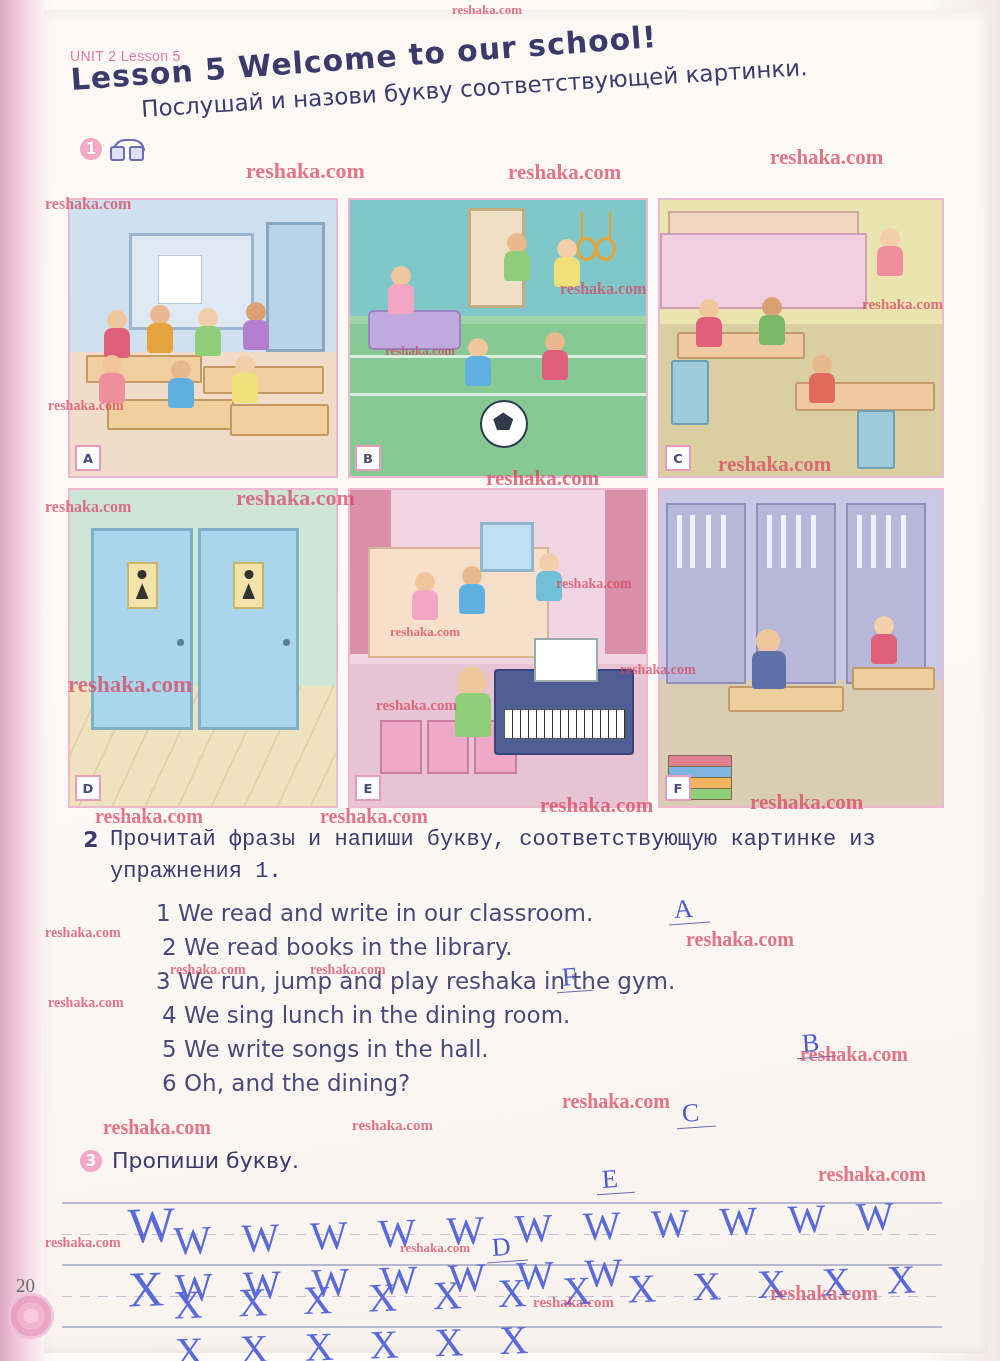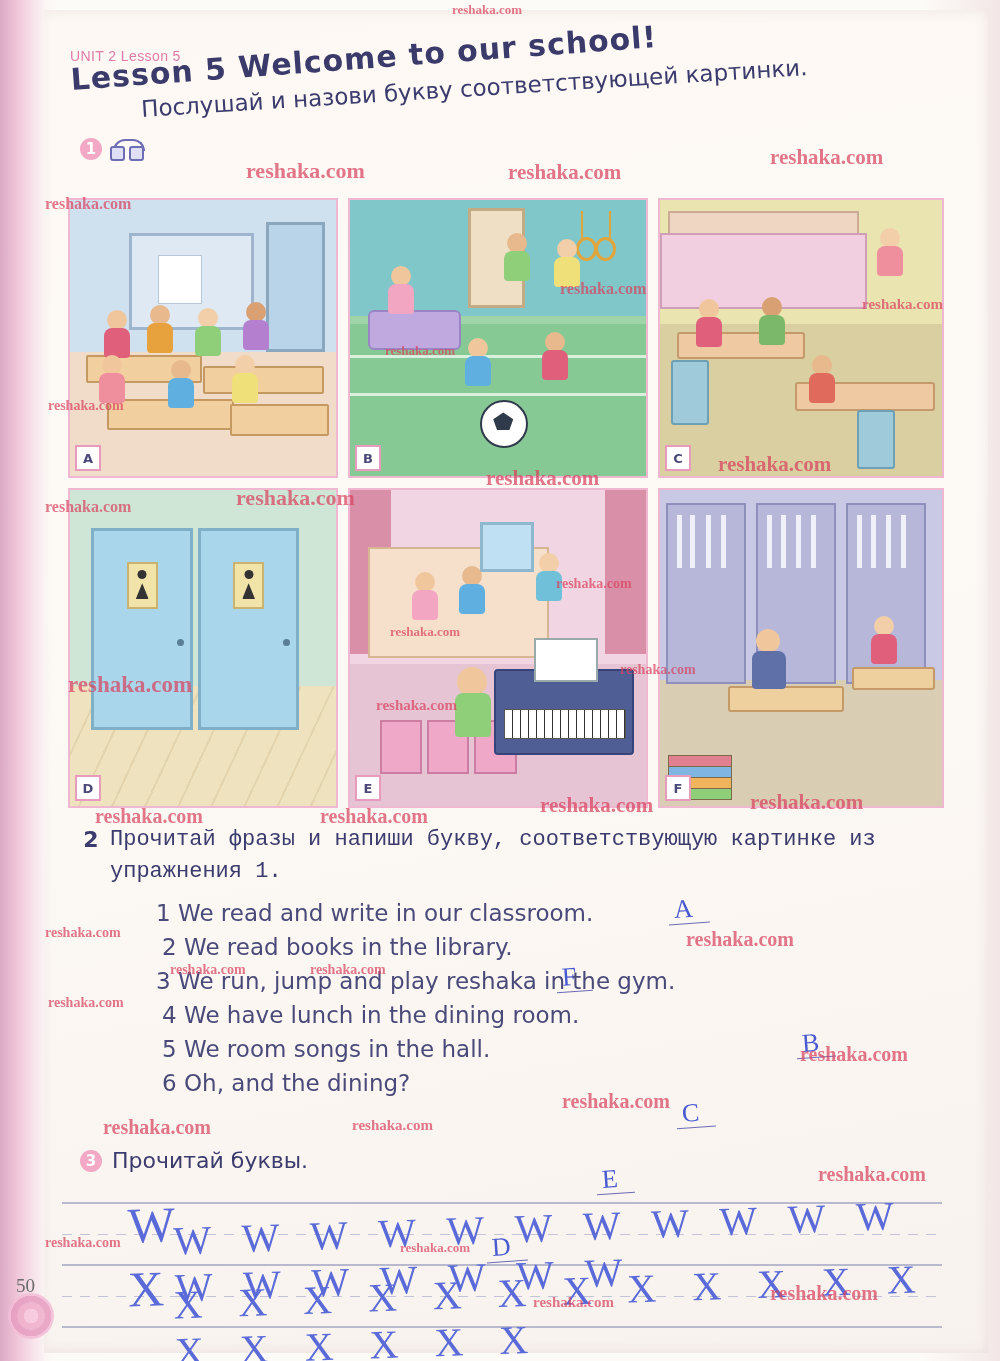--- a/index.html
+++ b/index.html
@@ -188,21 +188,21 @@
     font-weight:bold;opacity:.72;pointer-events:none;white-space:nowrap;
   }
 </style>
 </head>
 <body>
 
 <div class="page">
   <div class="paper"></div>
   <div class="spine"></div>
   <div class="spine-rose"></div>
-  <div class="page-number">50</div>
+  <div class="page-number">20</div>
 
   <div class="unit">UNIT 2 Lesson 5</div>
   <div class="lesson-title">
     <span>Lesson 5 Welcome to our school!</span>
   </div>
 
   <div class="task1">
     <div class="ex-num">1</div>
     <div class="headphone">
       <div class="band"></div>
@@ -434,37 +434,37 @@
     </div>
     <div class="sent" style="padding-left:6px">
       <span class="n">2</span><span>We read books in the library.</span>
       <span class="ans" style="left:400px;top:30px">F</span>
     </div>
     <div class="sent" style="padding-left:0">
       <span class="n">3</span><span>We run, jump and play reshaka in the gym.</span>
       <span class="ans" style="left:640px;top:62px">B</span>
     </div>
     <div class="sent" style="padding-left:6px">
-      <span class="n">4</span><span>We have lunch in the dining room.</span>
+      <span class="n">4</span><span>We sing lunch in the dining room.</span>
       <span class="ans" style="left:520px;top:98px">C</span>
     </div>
     <div class="sent" style="padding-left:6px">
-      <span class="n">5</span><span>We room songs in the hall.</span>
+      <span class="n">5</span><span>We write songs in the hall.</span>
       <span class="ans" style="left:440px;top:130px">E</span>
     </div>
     <div class="sent" style="padding-left:6px">
       <span class="n">6</span><span>Oh, and the dining?</span>
       <span class="ans" style="left:330px;top:164px">D</span>
     </div>
   </div>
 
   <div class="task3">
     <div class="ex-num">3</div>
   </div>
-  <div class="task3-text">Прочитай буквы.</div>
+  <div class="task3-text">Пропиши букву.</div>
 
   <div class="copylines">
     <div class="cl" style="top:4px"></div>
     <div class="cl dash" style="top:36px"></div>
     <div class="cl" style="top:66px"></div>
     <div class="cl dash" style="top:98px"></div>
     <div class="cl" style="top:128px"></div>
     <div class="hw" style="left:66px;top:-2px;font-size:50px">W</div>
     <div class="hw" style="left:112px;top:6px;font-size:40px;letter-spacing:11px">W W W W W W W W W W W W W W W W W W</div>
     <div class="hw" style="left:66px;top:62px;font-size:50px">X</div>

